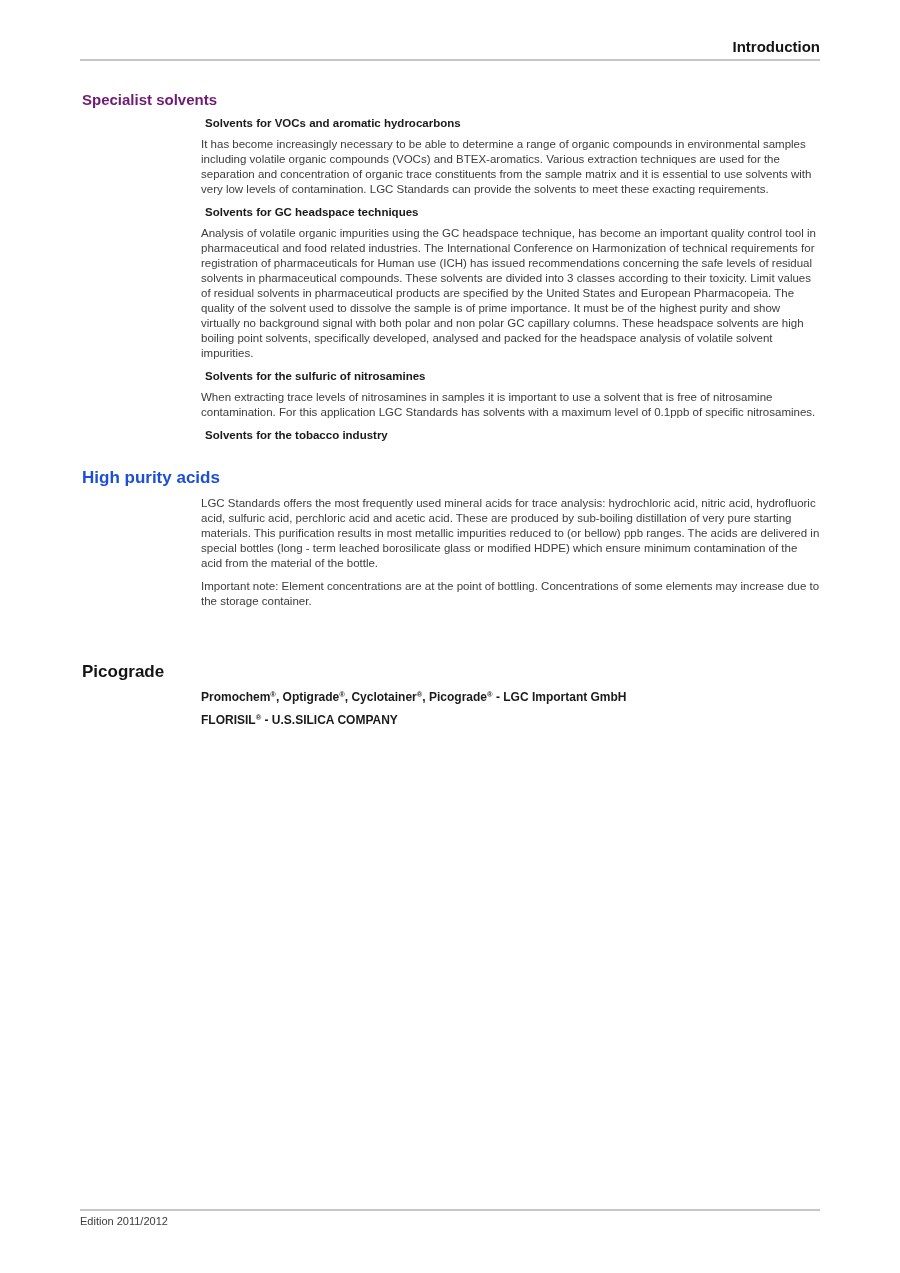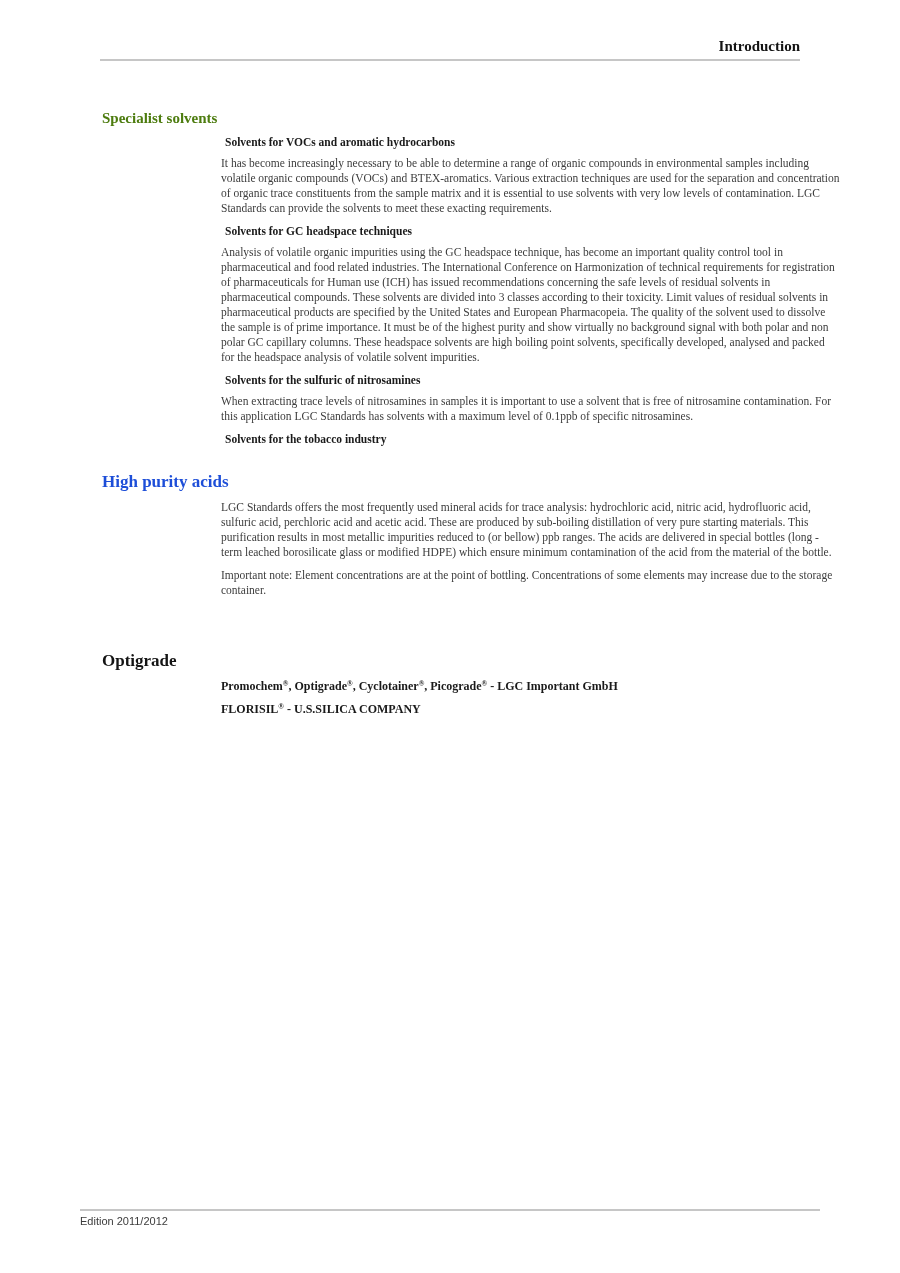--- a/index.html
+++ b/index.html
@@ -11,43 +11,42 @@
     position: relative;
     width: 900px;
     height: 1273px;
     background: #ffffff;
     font-family: "Liberation Sans", sans-serif;
     color: #3c3c3c;
     overflow: hidden;
     box-sizing: border-box;
   }
   .content {
-    padding: 0 100px;
-    font-family: Liberation Serif, serif;
+    padding: 0 80px;
   }
   .header-title {
     margin-top: 38px;
     text-align: right;
     font-size: 15px;
     line-height: 17px;
     font-weight: bold;
     color: #141414;
   }
   .header-rule {
     margin-top: 4px;
     border: 0;
     border-top: 2px solid #c6c6c6;
     height: 0;
   }
   .section-heading-1 {
-    margin: 49px 0 0 2px;
+    margin: 30px 0 0 2px;
     font-size: 15px;
     line-height: 17px;
     font-weight: bold;
-    color: #4d7c0f;
+    color: #701a75;
   }
   .section-heading-2 {
     margin: 26px 0 0 2px;
     font-size: 17px;
     line-height: 20px;
     font-weight: bold;
     color: #1d4ed8;
   }
   .section-heading-trademarks {
     margin: 53px 0 0 2px;
@@ -148,21 +147,21 @@
 
     <div>
       <div class="section-heading-2">High purity acids</div>
       <div class="indent">
         <p class="para" style="margin-top:8px;">LGC Standards offers the most frequently used mineral acids for trace analysis: hydrochloric acid, nitric acid, hydrofluoric acid, sulfuric acid, perchloric acid and acetic acid. These are produced by sub-boiling distillation of very pure starting materials. This purification results in most metallic impurities reduced to (or bellow) ppb ranges. The acids are delivered in special bottles (long - term leached borosilicate glass or modified HDPE) which ensure minimum contamination of the acid from the material of the bottle.</p>
         <p class="para">Important note: Element concentrations are at the point of bottling. Concentrations of some elements may increase due to the storage container.</p>
       </div>
     </div>
 
     <div>
-      <div class="section-heading-trademarks">Optigrade</div>
+      <div class="section-heading-trademarks">Picograde</div>
       <div class="indent">
 
         <p class="tm-line"><span>Promochem</span><sup>®</sup><span>, Optigrade</span><sup>®</sup><span>, Cyclotainer</span><sup>®</sup><span>, Picograde</span><sup>®</sup><span> - LGC Important GmbH</span></p>
 
         <p class="tm-line"><span>FLORISIL</span><sup>®</sup><span> - U.S.SILICA COMPANY</span></p>
 
       </div>
     </div>
 
   </div>

